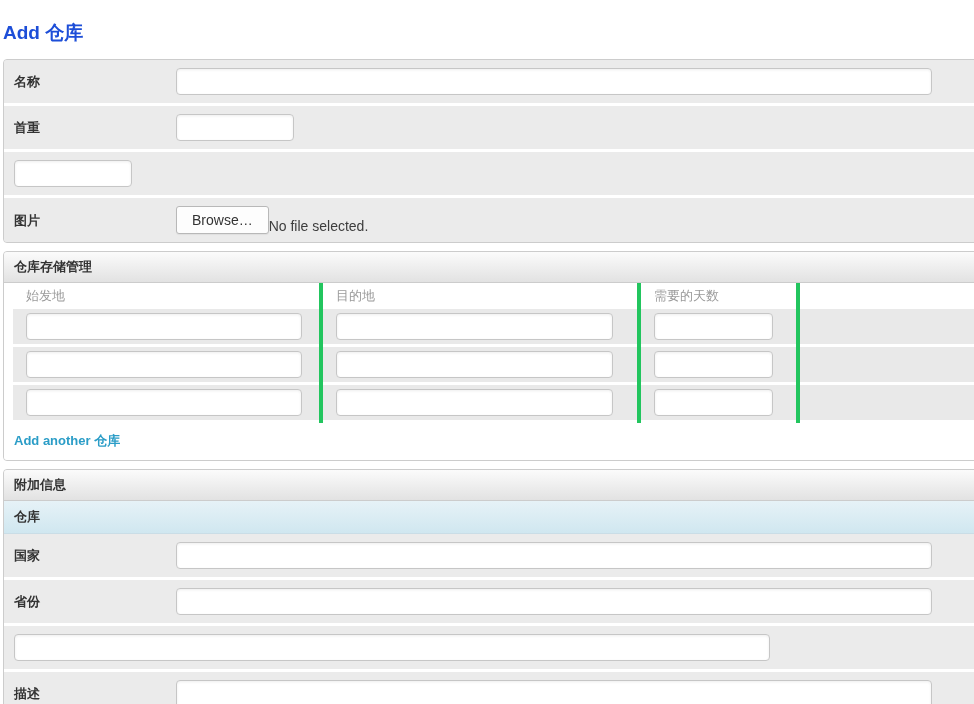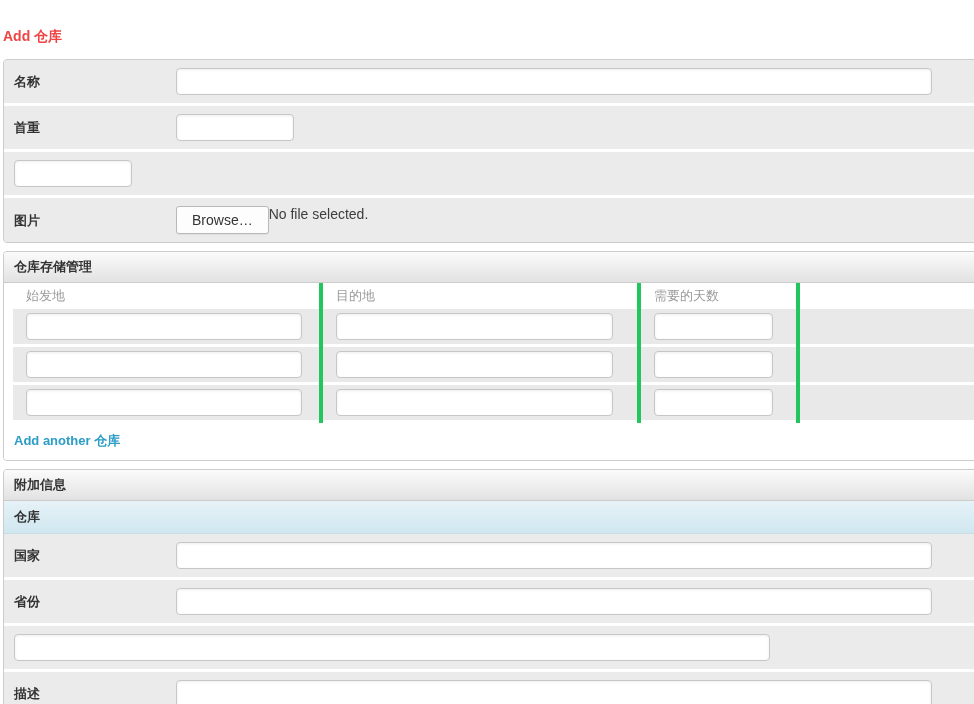--- a/index.html
+++ b/index.html
@@ -4,22 +4,22 @@
 <style>
   * { box-sizing: border-box; }
   html,body { margin:0; padding:0; }
   body {
     width: 974px; height: 704px; overflow: hidden;
     background: #fff;
     font-family: "Liberation Sans", "DejaVu Sans", sans-serif;
     font-size: 13px; color: #333;
   }
   h1.page-title {
-    margin: 0; padding: 28px 0 13px 3px;
-    font-size: 14px; font-weight: bold; color: #ef4444;
+    margin: 0; padding: 20px 0 13px 3px;
+    font-size: 19px; font-weight: bold; color: #1d4ed8;
   }
   .module {
     margin-left: 3px; width: 978px;
     border: 1px solid #ccc; border-radius: 4px;
     background: #ebebeb; overflow: hidden;
   }
   .module + .module { margin-top: 8px; }
 
   
   .frow {
@@ -39,21 +39,21 @@
     height: 27px; border: 1px solid #c6c6c6; border-radius: 4px;
     background: #fff; box-shadow: inset 0 1px 3px rgba(0,0,0,0.07);
     padding: 0 6px; font-family: inherit; font-size: 13px; color:#333;
     outline: none;
   }
   .input-wide  { width: 756px; }
   .input-small { width: 118px; }
   textarea.input-area { width: 756px; height: 130px; padding: 6px; resize: vertical; }
 
   
-  .file-widget { display: flex; align-items: flex-start; }
+  .file-widget { display: flex; align-items: flex-end; }
   .browse-btn {
     display: inline-block; padding: 5px 15px;
     border: 1px solid #b8b8b8; border-radius: 3px;
     background: #fdfdfd; color: #333; font-size: 14px;
     box-shadow: 0 1px 1px rgba(0,0,0,0.05); cursor: pointer;
   }
   .file-status { font-size: 14px; color: #3d3d3d; }
 
   
   h2.section-header {

